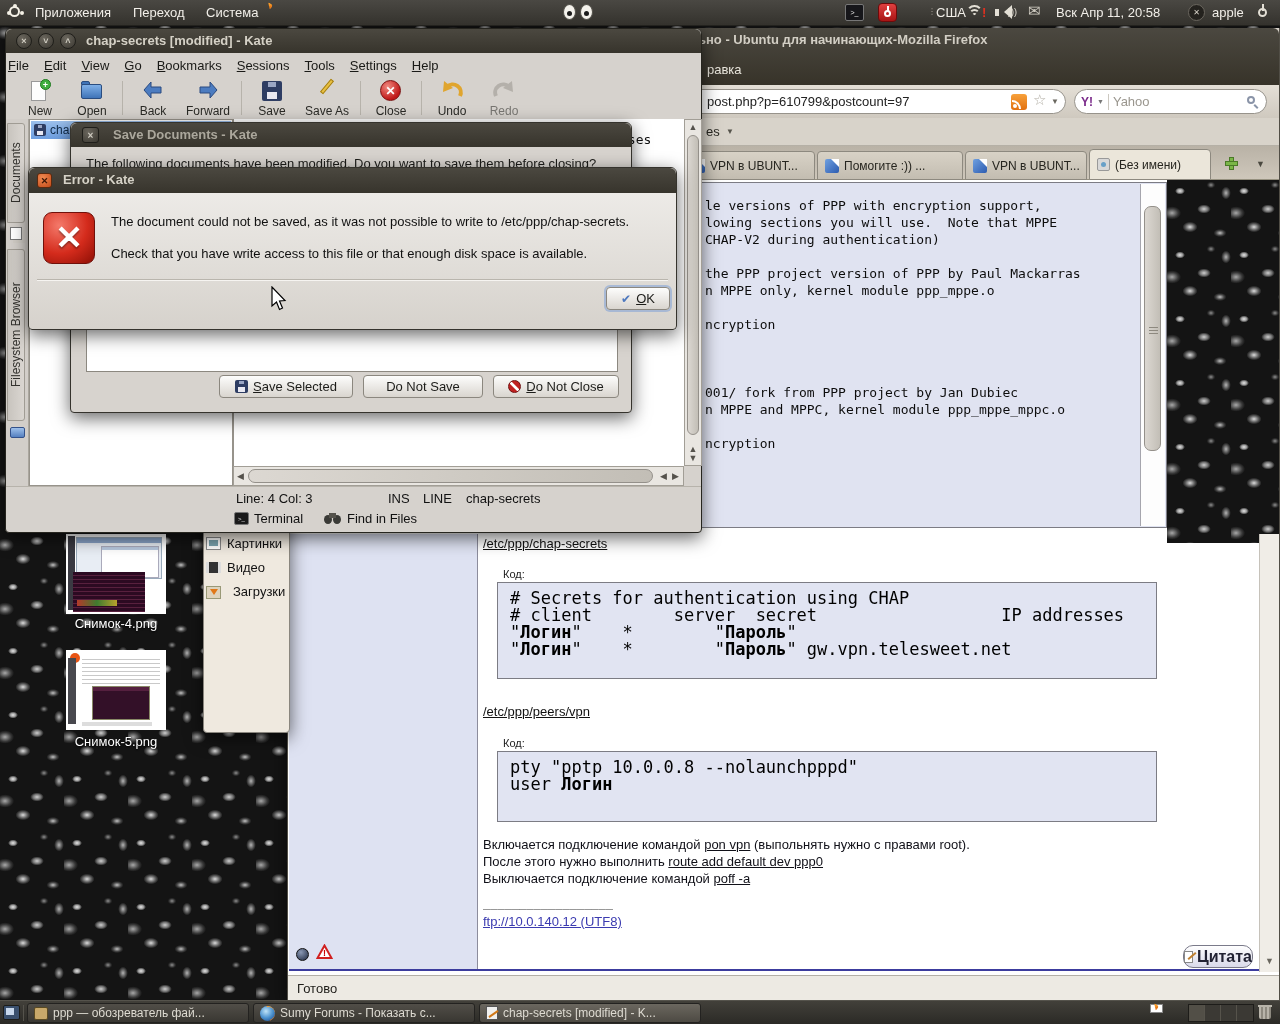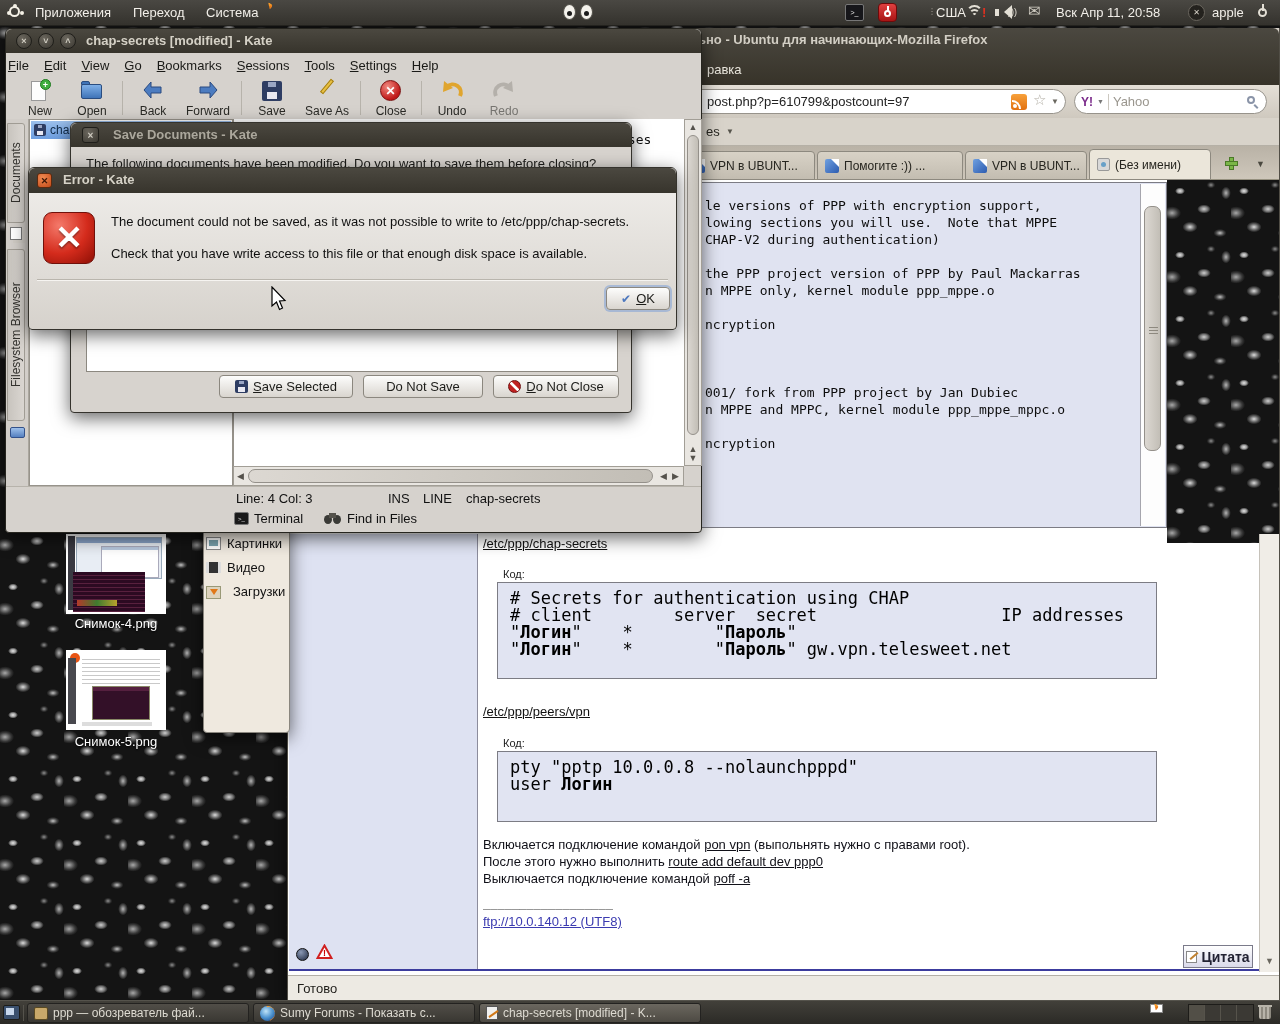--- a/index.html
+++ b/index.html
@@ -212,21 +212,21 @@
       <div class="abs mono" style="left:195px;top:716px;font-size:12px;color:#333">__________________</div>
       <a class="abs" style="left:195px;top:734px;font-size:13px;color:#3b3bb0;text-decoration:underline">ftp://10.0.140.12 (UTF8)</a>
 
       <span class="abs" style="left:8px;top:768px;width:13px;height:13px;border-radius:50%;background:radial-gradient(circle at 35% 30%,#8a98b4,#1e2840);border:1px solid #111"></span>
       <span class="abs" style="left:28px;top:764px">
         <svg width="17" height="16">
             <polygon points="8.5,1.5 15.5,14 1.5,14" fill="#fff" stroke="#d02020" stroke-width="2"></polygon>
             <text x="8.5" y="12" font-size="9" font-weight="bold" fill="#c00" text-anchor="middle" font-family="Liberation Sans">!</text>
           </svg>
       </span>
-      <div class="abs" style="left:895px;top:765px;width:70px;height:23px;border:1px solid #7a7a8a;border-radius:0;background:linear-gradient(#ffffff,#d9d9ea);display:flex;align-items:center;justify-content:center;gap:4px;font-size:14px;font-weight:bold;color:#223">
+      <div class="abs" style="left:895px;top:765px;width:70px;height:23px;border:1px solid #7a7a8a;border-radius:10px;background:linear-gradient(#ffffff,#d9d9ea);display:flex;align-items:center;justify-content:center;gap:4px;font-size:16px;font-weight:bold;color:#223">
         <span style="width:11px;height:12px;background:#fff;border:1px solid #888;position:relative">
           <span class="abs" style="left:2px;top:3px;width:10px;height:2px;background:#c08030;transform:rotate(-40deg)"></span>
         </span>
         <span>Цитата</span>
       </div>
       <div class="abs" style="left:1px;top:789px;width:970px;height:2px;background:#3c3c9e"></div>
 
       <div class="abs" style="left:971px;top:354px;width:21px;height:438px;background:#f0ede7;border-left:1px solid #c6c2ba">
         <span class="abs" style="left:5px;bottom:6px;font-size:9px;color:#6a675f">▼</span>
       </div>

